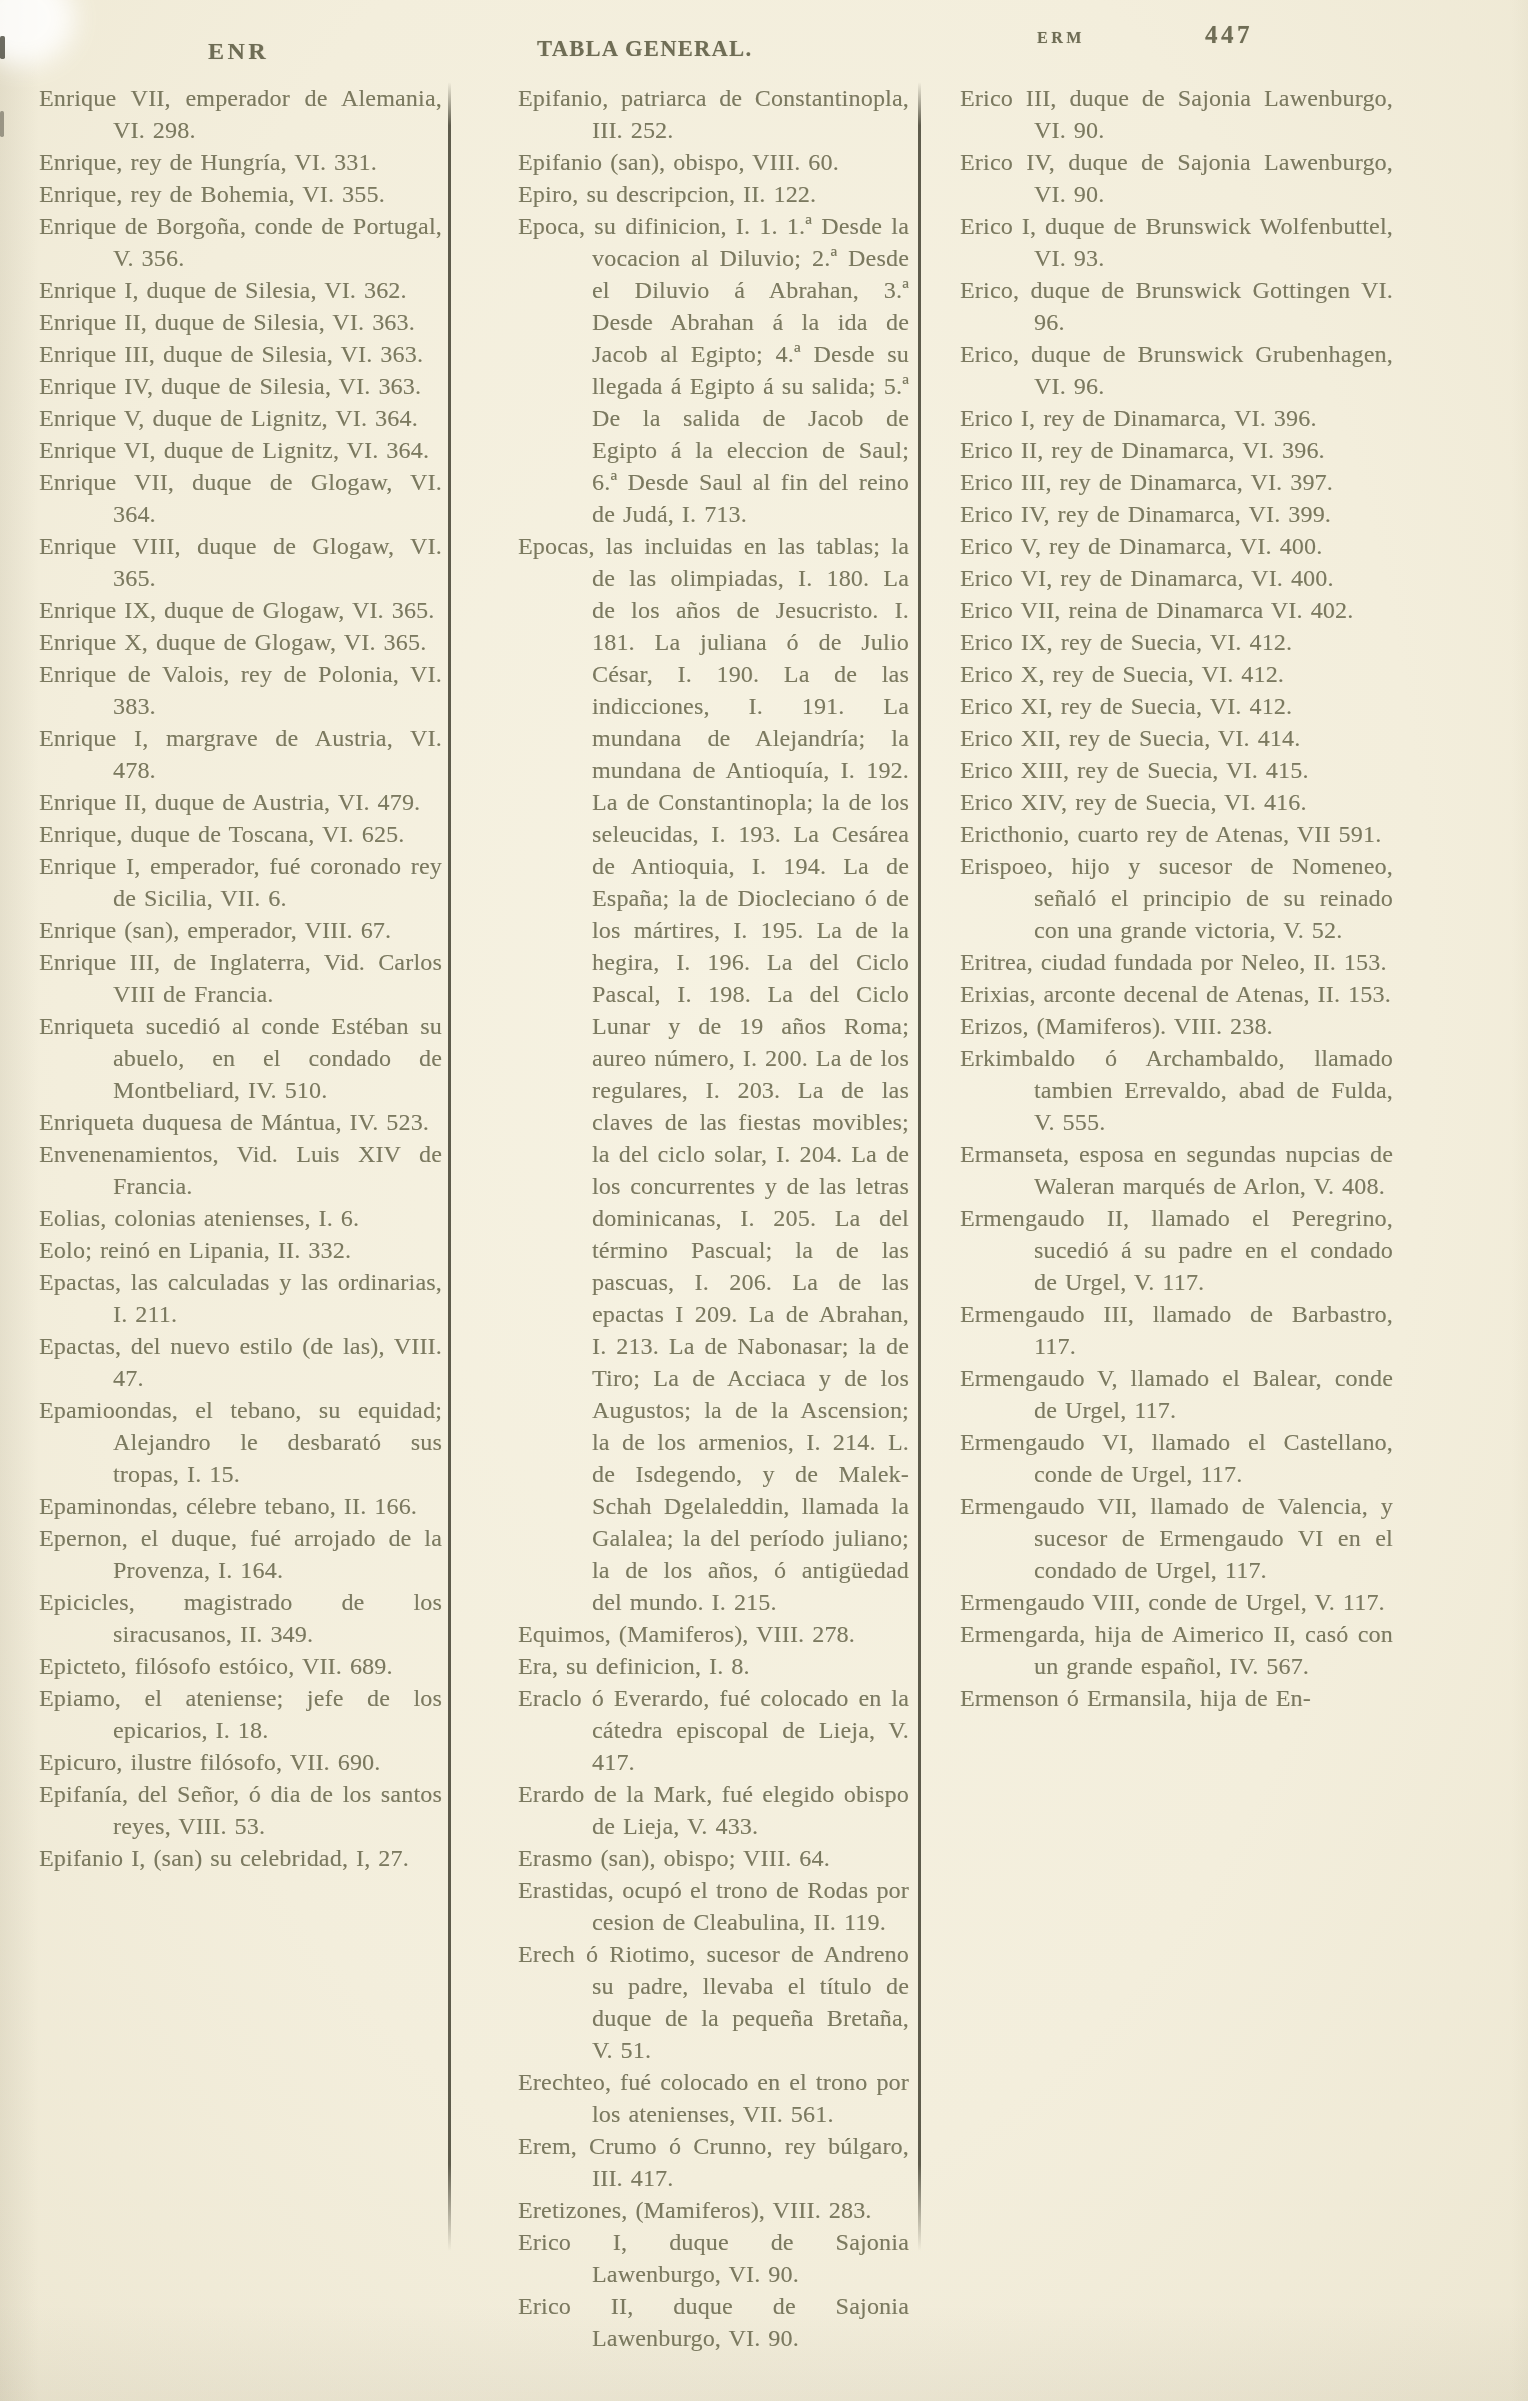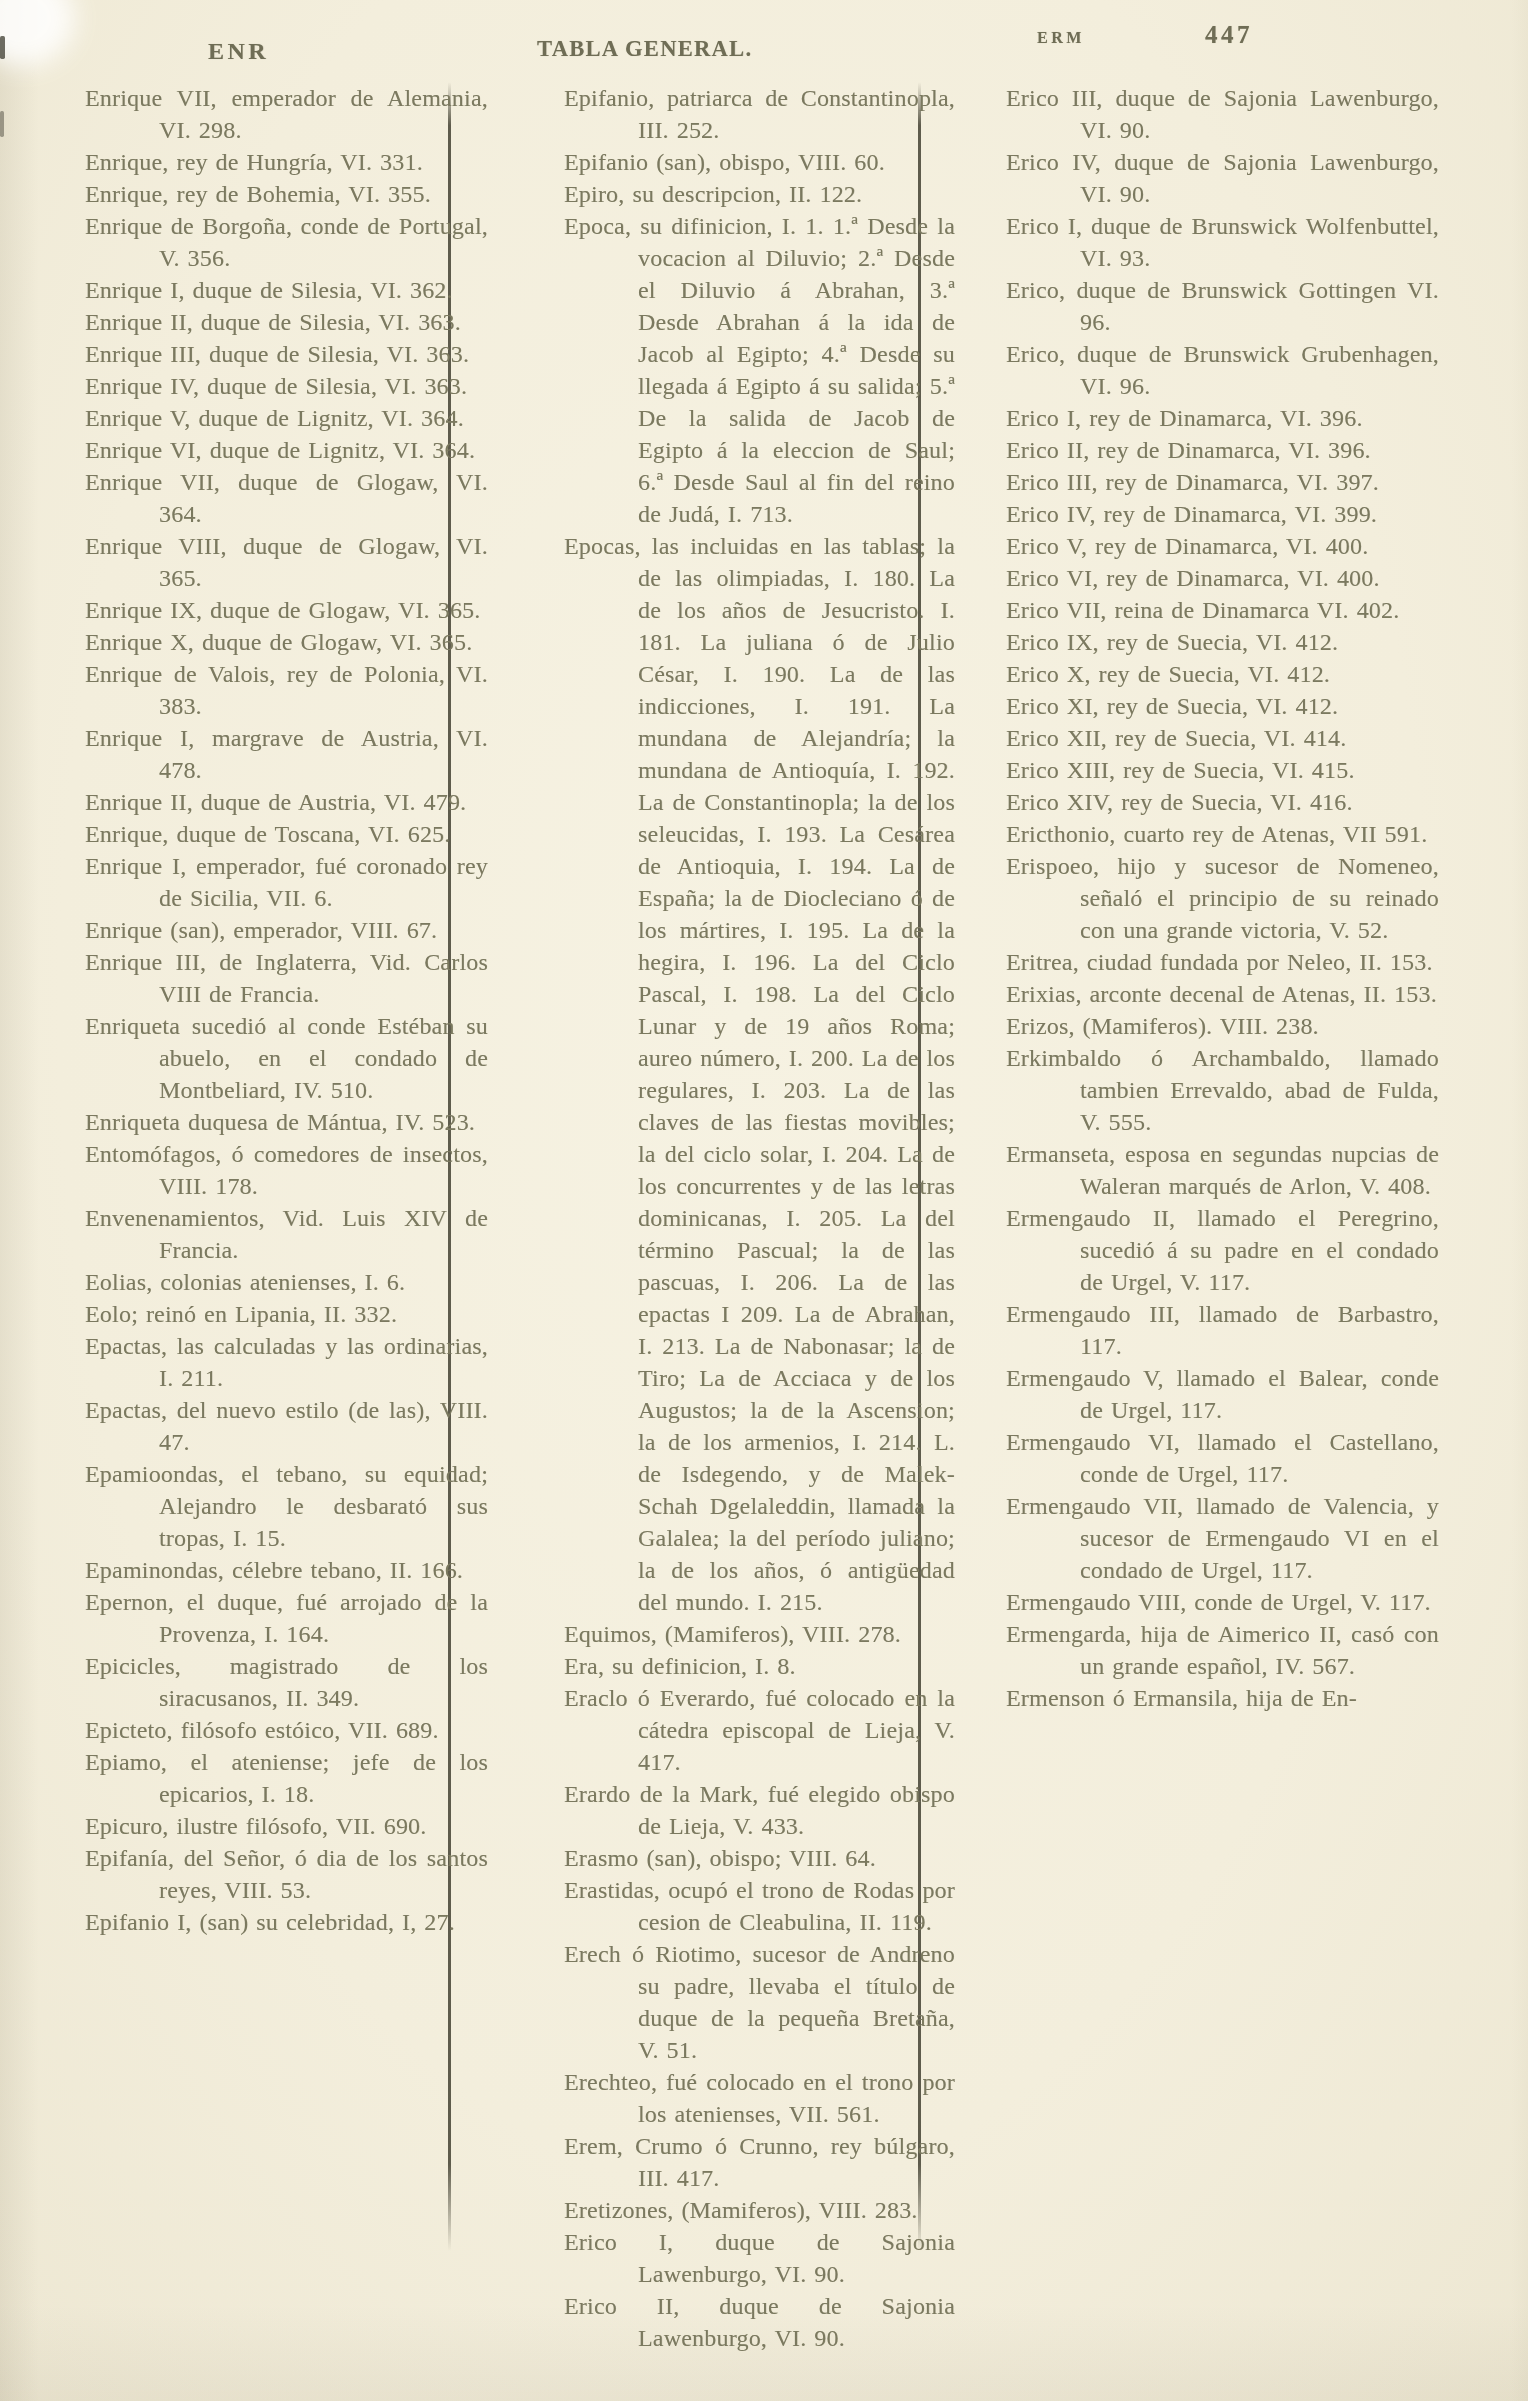--- a/index.html
+++ b/index.html
@@ -49,21 +49,20 @@
   }
   .divider.d1 { left:448px; }
   .divider.d2 { left:918px; }
 
   
   .col {
     position:absolute; top:82px;
     text-align:justify;
     hyphens:auto; -webkit-hyphens:auto;
     overflow-wrap:break-word;
-    margin-left:46px;
   }
   .col.c1 { left:39px;   width:403px; }
   .col.c2 { left:518px;  width:391px; }
   .col.c3 { left:960px; width:433px; }
 
   .col .entry {
     margin:0;
     padding-left:74px;
     text-indent:-74px;
     font-size:24px;
@@ -107,21 +106,20 @@
       <p class="entry" lang="es">Enrique X, duque de Glogaw, VI. 365.</p>
       <p class="entry" lang="es">Enrique de Valois, rey de Polonia, VI. 383.</p>
       <p class="entry" lang="es">Enrique I, margrave de Austria, VI. 478.</p>
       <p class="entry" lang="es">Enrique II, duque de Austria, VI. 479.</p>
       <p class="entry" lang="es">Enrique, duque de Toscana, VI. 625.</p>
       <p class="entry" lang="es">Enrique I, emperador, fué coronado rey de Sicilia, VII. 6.</p>
       <p class="entry" lang="es">Enrique (san), emperador, VIII. 67.</p>
       <p class="entry" lang="es">Enrique III, de Inglaterra, Vid. Carlos VIII de Francia.</p>
       <p class="entry" lang="es">Enriqueta sucedió al conde Estéban su abuelo, en el condado de Montbeliard, IV. 510.</p>
       <p class="entry" lang="es">Enriqueta duquesa de Mántua, IV. 523.</p>
-      <p class="entry" lang="es">Entomófagos, ó comedores de insectos, VIII. 178.</p>
       <p class="entry" lang="es">Envenenamientos, Vid. Luis XIV de Francia.</p>
       <p class="entry" lang="es">Eolias, colonias atenienses, I. 6.</p>
       <p class="entry" lang="es">Eolo; reinó en Lipania, II. 332.</p>
       <p class="entry" lang="es">Epactas, las calculadas y las ordinarias, I. 211.</p>
       <p class="entry" lang="es">Epactas, del nuevo estilo (de las), VIII. 47.</p>
       <p class="entry" lang="es">Epamioondas, el tebano, su equidad; Alejandro le desbarató sus tropas, I. 15.</p>
       <p class="entry" lang="es">Epaminondas, célebre tebano, II. 166.</p>
       <p class="entry" lang="es">Epernon, el duque, fué arrojado de la Provenza, I. 164.</p>
       <p class="entry" lang="es">Epicicles, magistrado de los siracusanos, II. 349.</p>
       <p class="entry" lang="es">Epicteto, filósofo estóico, VII. 689.</p>

